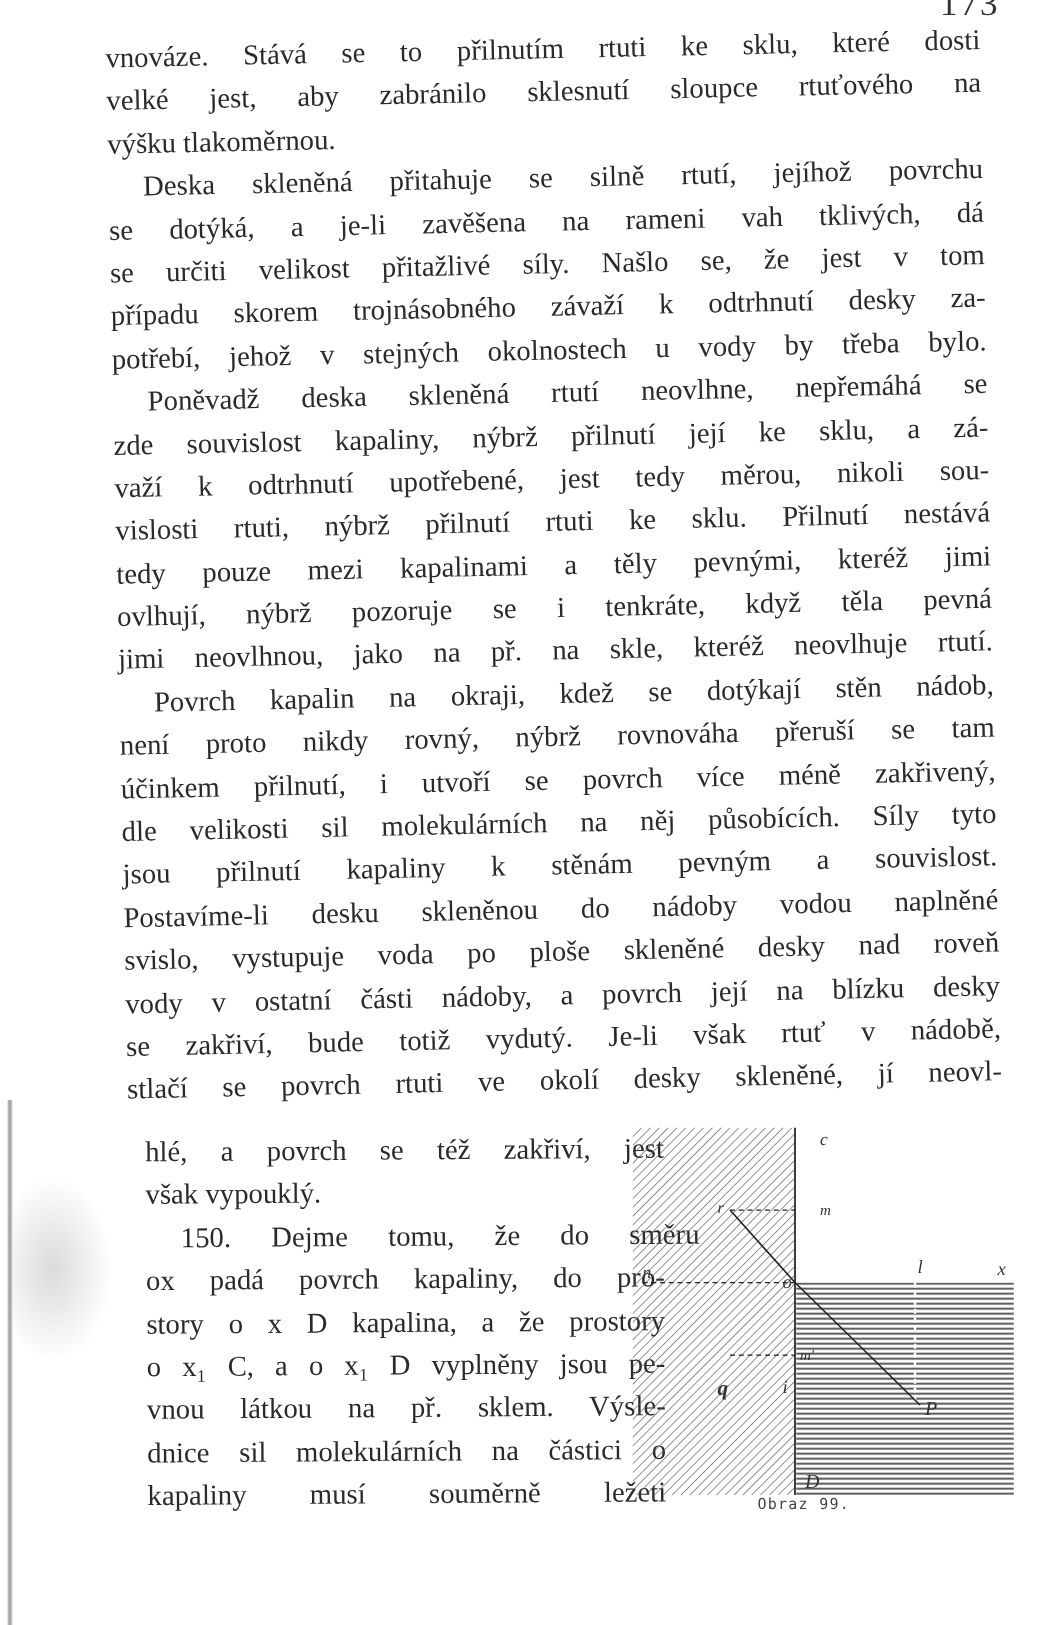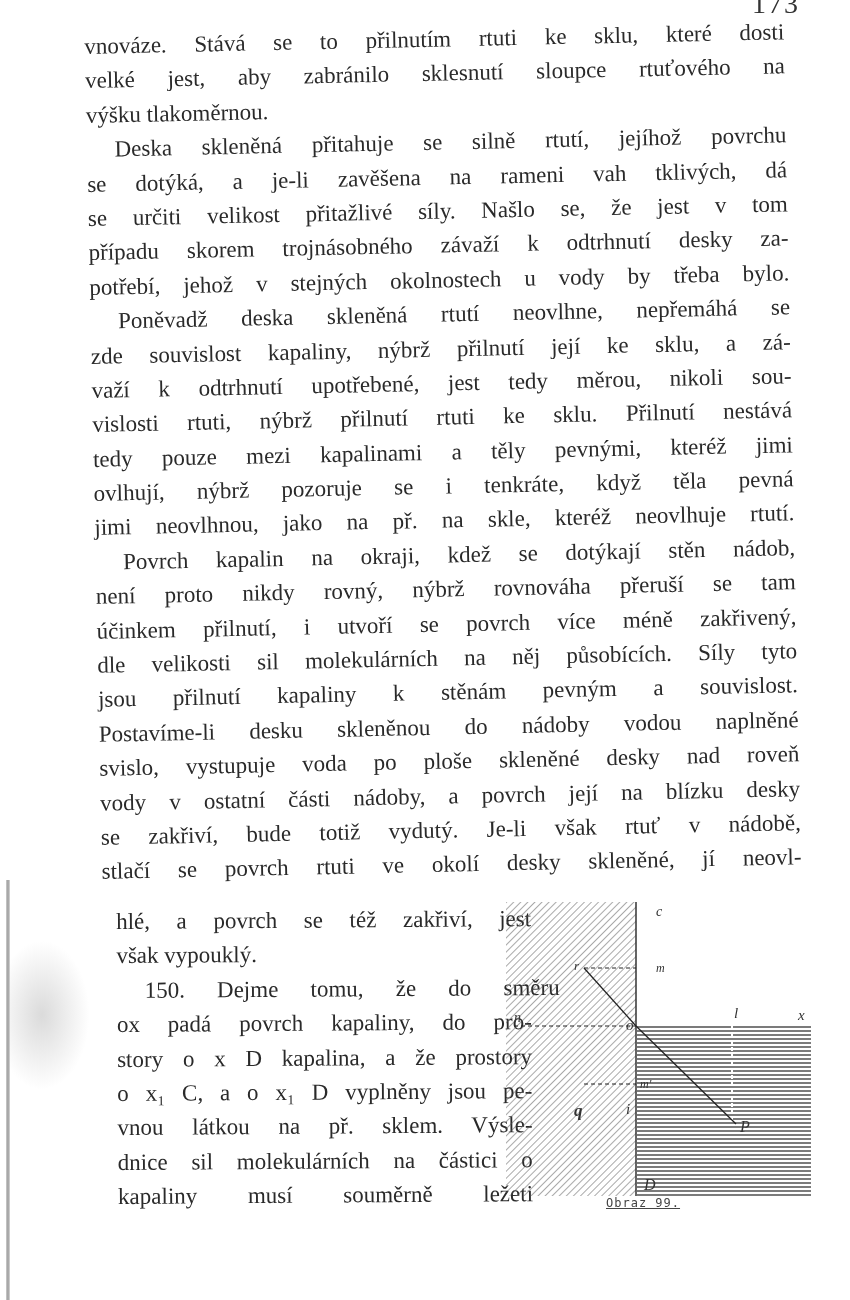--- a/index.html
+++ b/index.html
@@ -34,21 +34,20 @@
   .line.last { text-align-last:left; }
   .line.indent { padding-left:28px; }
   .narrow { width:415px; }
   .figure {
     position:absolute; left:506px; top:902px; width:306px; height:300px;
   }
   .caption {
     position:absolute; left:606px; top:1196px; font-size:12px;
     letter-spacing:1px; color:#444;
     font-family:"DejaVu Sans Mono",monospace;
-    text-decoration:underline;
   }
   .lbl { font-family:"Liberation Serif",serif; font-style:italic; fill:#333; }
 </style>
 </head>
 <body>
 
 <div class="gutter"></div>
 <div class="smudge"></div>
 
 <div class="page-number">173</div>

